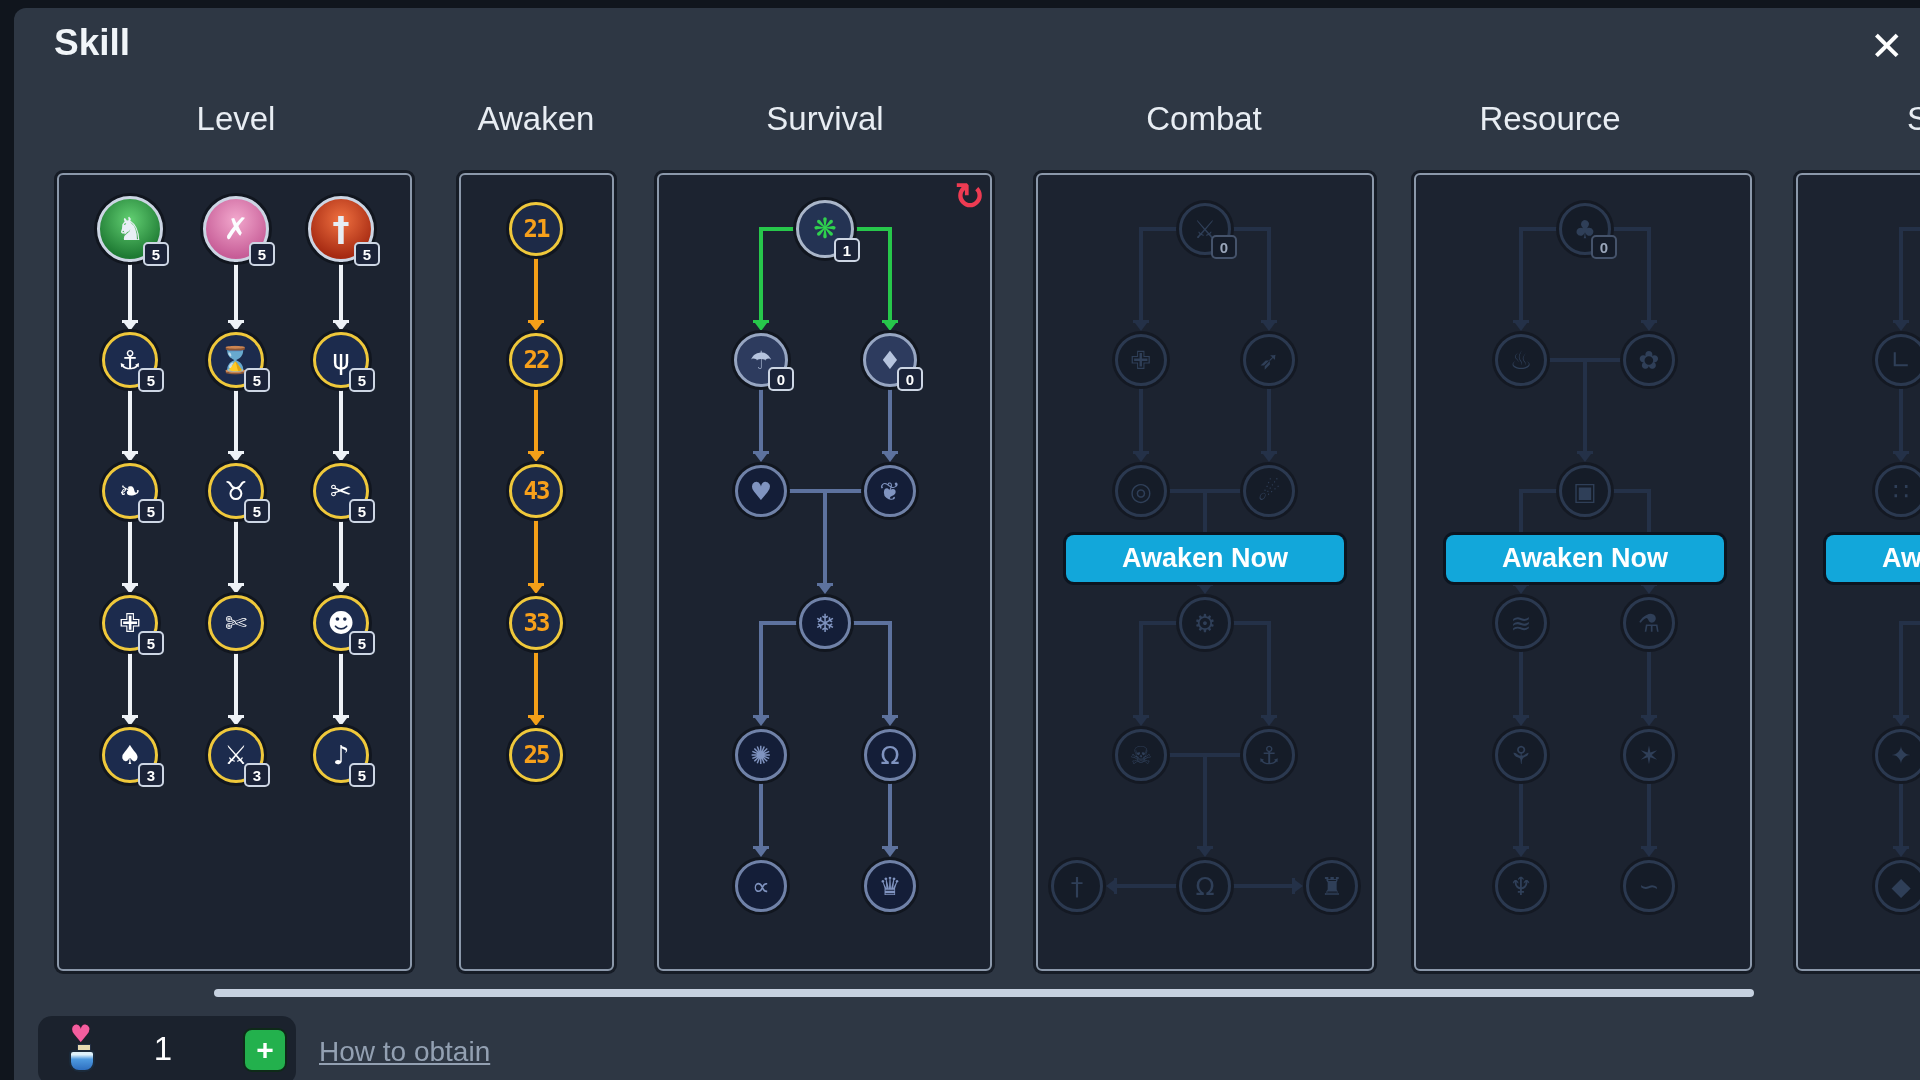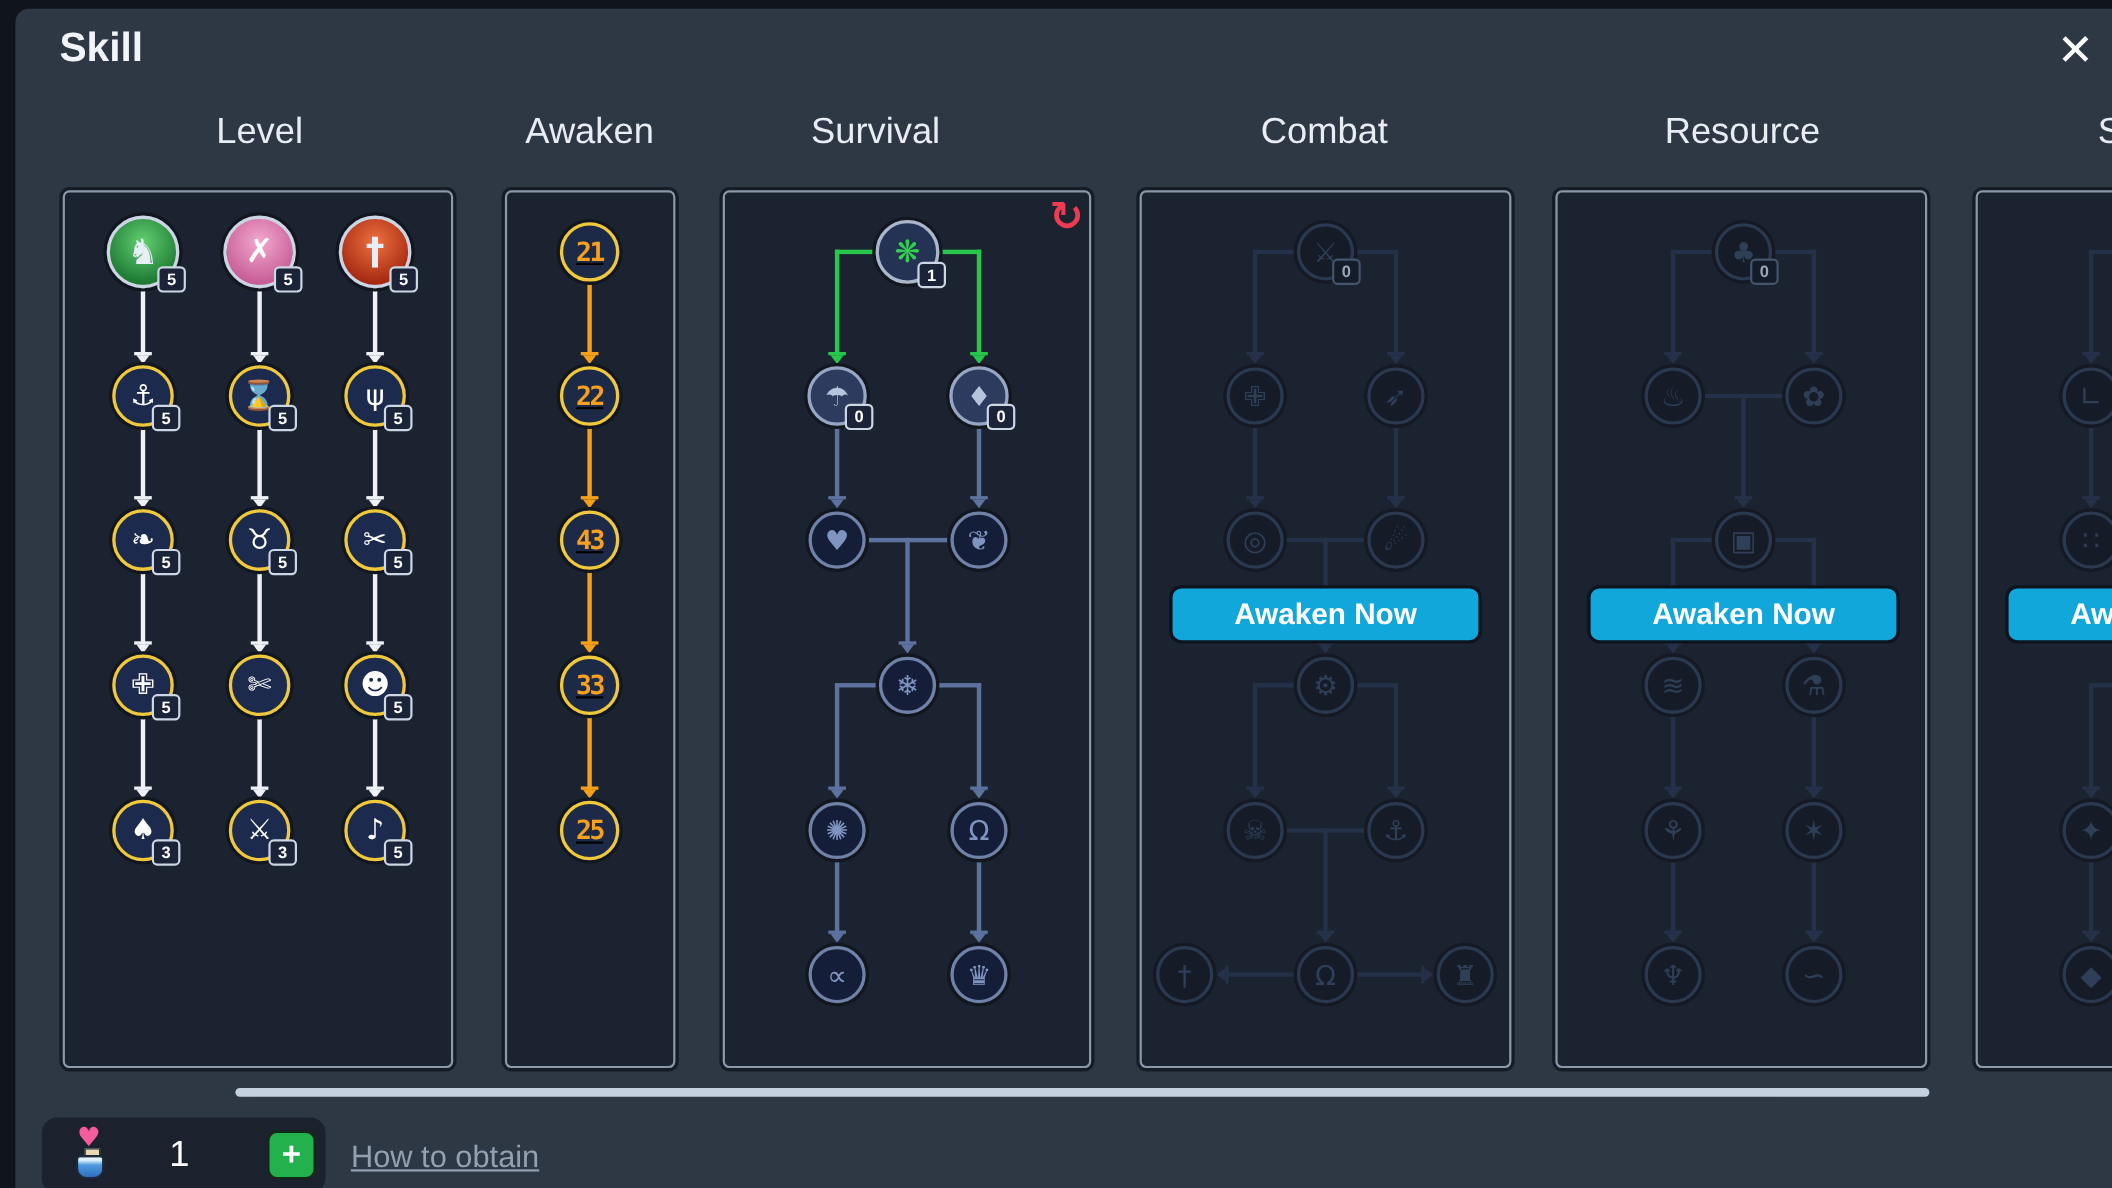--- a/index.html
+++ b/index.html
@@ -30,21 +30,21 @@
         transform:translate(-50%,-50%);box-sizing:border-box;box-shadow:0 0 0 3px #11161f;cursor:pointer;}
   .glyph{font-family:"DejaVu Sans",sans-serif;line-height:1;}
   .t-art-green{width:66px;height:66px;border:3px solid #ccd5e3;background:radial-gradient(circle at 50% 35%,#62cf72,#1e7a33 75%);}
   .t-art-green .glyph{color:#e9eff6;font-size:32px;}
   .t-art-pink{width:66px;height:66px;border:3px solid #ccd5e3;background:radial-gradient(circle at 50% 35%,#f2a8cd,#c75d97 75%);}
   .t-art-pink .glyph{color:#fbfdff;font-size:30px;font-weight:700;}
   .t-art-red{width:66px;height:66px;border:3px solid #ccd5e3;background:radial-gradient(circle at 50% 35%,#ef7040,#a62a12 75%);}
   .t-art-red .glyph{color:#e6edf4;font-size:34px;font-weight:700;}
   .t-gold{width:56px;height:56px;border:3px solid #efc83b;background:#1c2b4d;}
   .t-gold .glyph{color:#fff;font-size:26px;}
-  .t-level{width:54px;height:54px;border:3px solid #efc83b;background:#1d2a47;text-decoration:underline;}
+  .t-level{width:54px;height:54px;border:3px solid #efc83b;background:#1d2a47;}
   .t-level .glyph{font-family:"DejaVu Sans Mono",monospace;font-weight:700;color:#f7a01b;font-size:24px;letter-spacing:-2px;}
   .t-root-green{width:58px;height:58px;border:3px solid #aab6c9;background:#243353;}
   .t-root-green .glyph{color:#2fd14e;font-size:28px;}
   .t-active{width:54px;height:54px;border:3px solid #97a6c2;background:#2d3b5e;}
   .t-active .glyph{color:#b6c4de;font-size:25px;}
   .t-open{width:52px;height:52px;border:3px solid #7082a8;background:#141e38;}
   .t-open .glyph{color:#8094c0;font-size:25px;}
   .t-locked{width:52px;height:52px;border:3px solid #2b3950;background:#151c28;box-shadow:0 0 0 3px #141923;}
   .t-locked .glyph{color:#2f3f58;font-size:25px;}
   .badge{position:absolute;right:-9px;bottom:-7px;min-width:16px;height:20px;padding:0 3px;display:flex;
@@ -73,23 +73,23 @@
 <body>
 
 <div id="modal">
   <div class="title">Skill</div>
   <button class="close">
     <span>✕</span>
   </button>
 
   <div class="col-h" style="left:222px">Level</div>
   <div class="col-h" style="left:522px">Awaken</div>
-  <div class="col-h" style="left:782px">Survival</div>
+  <div class="col-h" style="left:811px">Survival</div>
   <div class="col-h" style="left:1190px">Combat</div>
-  <div class="col-h" style="left:1570px">Resource</div>
+  <div class="col-h" style="left:1536px">Resource</div>
   <div class="col-h clip" style="left:1893px">S</div>
 
   <div class="panel" id="p-skill"></div>
   <div class="panel" id="p-level"></div>
   <div class="panel" id="p-survival"></div>
   <div class="panel" id="p-combat"></div>
   <div class="panel" id="p-resource"></div>
   <div class="panel" id="p-s"></div>
 
   <div id="stage">

